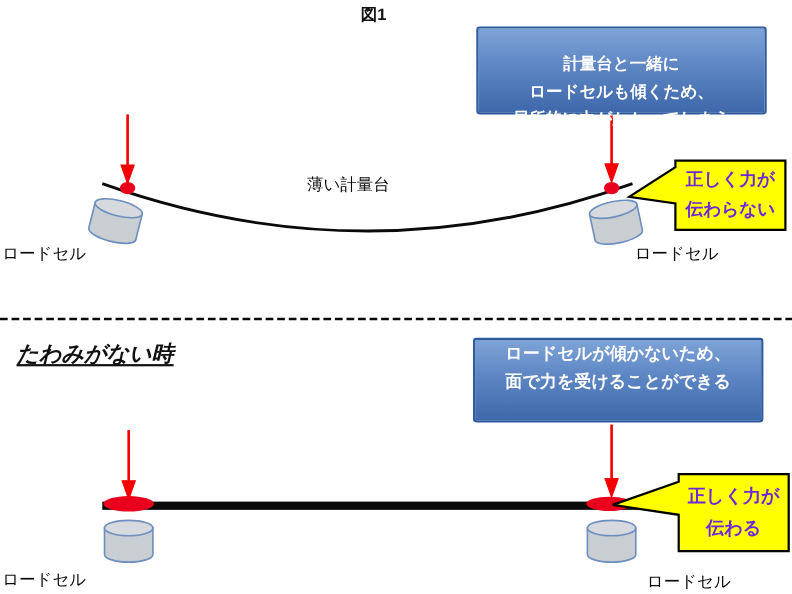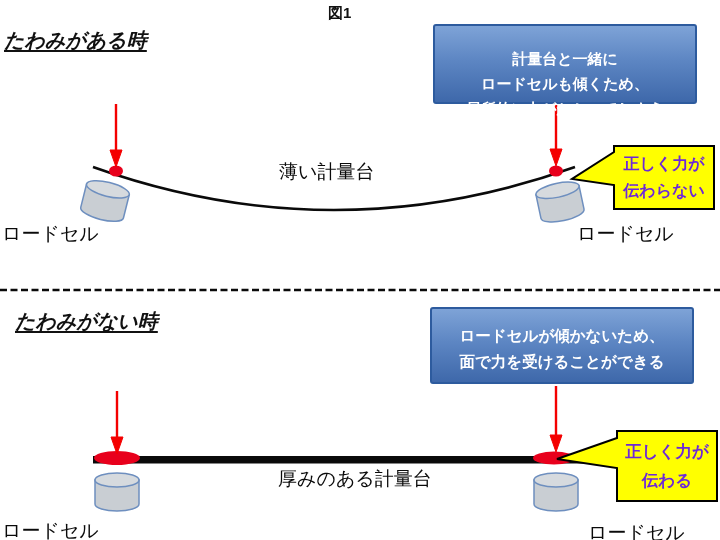--- a/index.html
+++ b/index.html
@@ -15,28 +15,28 @@
     text-decoration:underline;text-decoration-thickness:2px;text-underline-offset:3px;}
   .h1{left:4px;top:27px;}
   .h2{left:15px;top:308px;}
   .blue-box{
     position:absolute;box-sizing:border-box;text-align:center;
     background:linear-gradient(180deg,#7ea3d7 0%,#5d86c3 45%,#3e68aa 100%);
     border:2px solid #2d5b9e;border-radius:3px;color:#ffffff;
     font-weight:bold;white-space:pre-line;
   }
   .bb1{left:433px;top:24px;width:264px;height:80px;font-size:15px;line-height:25px;padding-top:20px;}
-  .bb2{left:430px;top:307px;width:264px;height:77px;font-size:15.5px;line-height:26px;padding-top:14px;}
+  .bb2{left:430px;top:307px;width:264px;height:77px;font-size:15.5px;line-height:26px;padding-top:0;}
   .yellow-text{
     position:absolute;text-align:center;font-weight:bold;color:#6d28d9;
     white-space:pre-line;
   }
   .yt1{left:614px;top:150px;width:100px;font-size:16px;line-height:27px;}
   .yt2{left:617px;top:437px;width:100px;font-size:16.5px;line-height:29px;}
-  .dlabel{font-size:19px;color:#0a0a0a;}
+  .dlabel{font-size:15px;color:#0a0a0a;}
   .pl1{left:279px;top:159px;}
   .pl2{left:278px;top:466px;}
   .lc-tl{left:2px;top:221px;}
   .lc-tr{left:577px;top:221px;}
   .lc-bl{left:2px;top:518px;}
   .lc-br{left:588px;top:520px;}
 </style>
 </head>
 <body>
 
@@ -94,32 +94,30 @@
       <polygon points="117,454 111,437 123,437" stroke-width="1"></polygon>
     </g>
     <g stroke="#f40000" fill="#f40000">
       <line x1="556" y1="386" x2="556" y2="437" stroke-width="2.4"></line>
       <polygon points="556,452 550,435 562,435" stroke-width="1"></polygon>
     </g>
   </svg>
 
   <div class="txt fig-title">図1</div>
 
-  <div class="txt heading h1">たわみがある時</div>
   <div class="blue-box bb1">計量台と一緒に
 ロードセルも傾くため、
 局所的に力がかかってしまう</div>
   <div class="txt dlabel pl1">薄い計量台</div>
   <div class="txt dlabel lc-tl">ロードセル</div>
   <div class="txt dlabel lc-tr">ロードセル</div>
   <div class="yellow-text yt1">正しく力が
 伝わらない</div>
 
   <div class="txt heading h2">たわみがない時</div>
   <div class="blue-box bb2">ロードセルが傾かないため、
 面で力を受けることができる</div>
-  <div class="txt dlabel pl2">厚みのある計量台</div>
   <div class="txt dlabel lc-bl">ロードセル</div>
   <div class="txt dlabel lc-br">ロードセル</div>
   <div class="yellow-text yt2">正しく力が
 伝わる</div>
 
 </div>
 
 </body></html>

